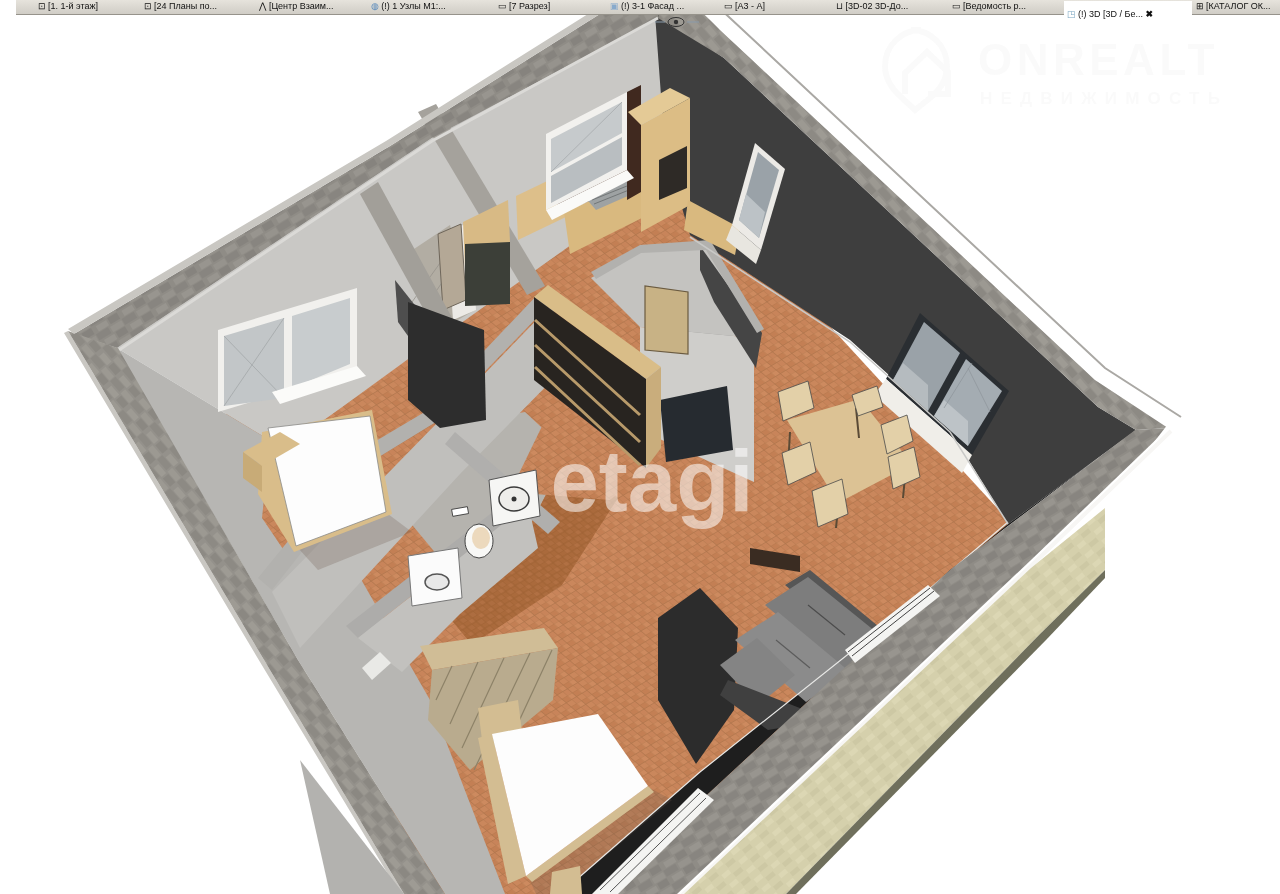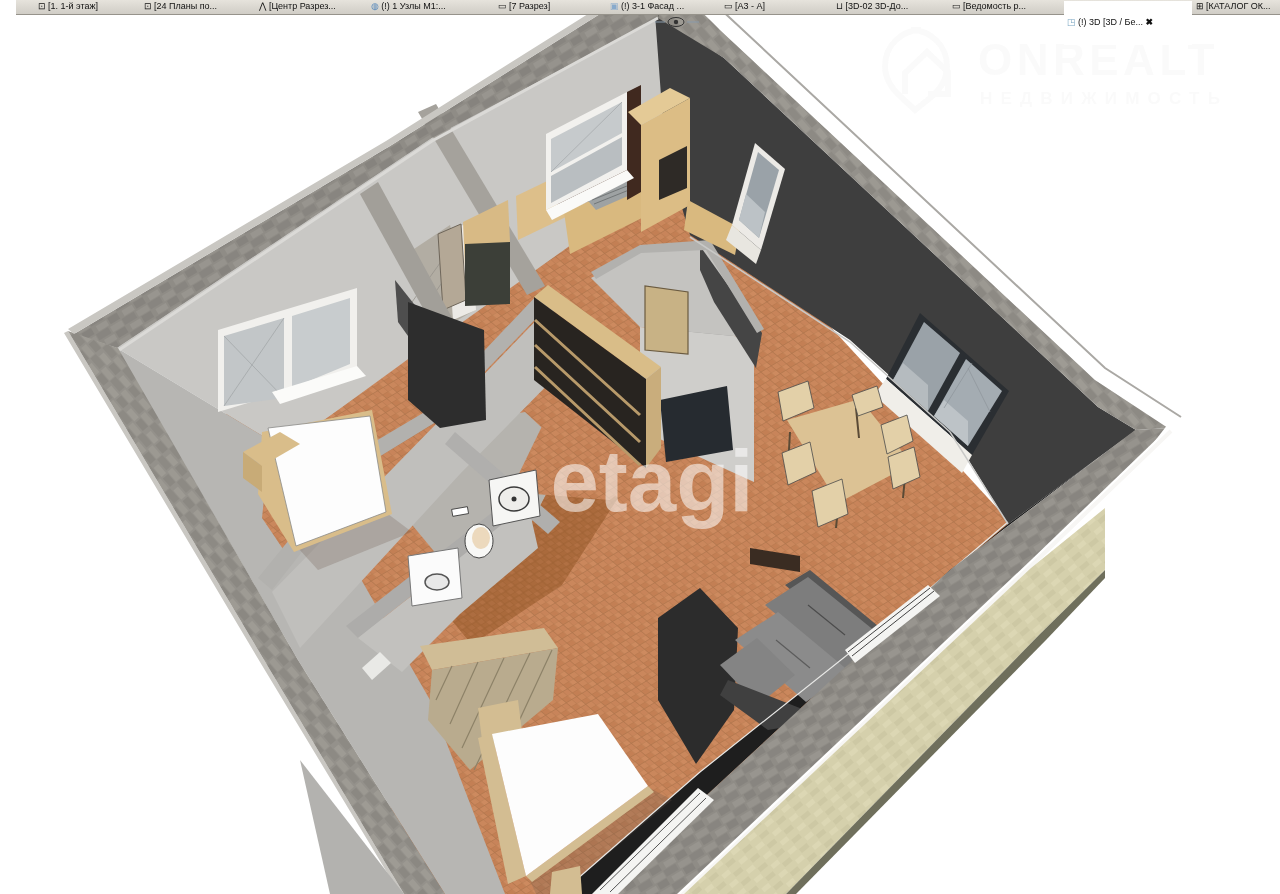--- a/index.html
+++ b/index.html
@@ -298,22 +298,22 @@
 <g>
 <ellipse cx="676" cy="22" rx="8" ry="4.5" fill="none" stroke="#333" stroke-width="1"></ellipse>
 <circle cx="676" cy="22" r="2.2" fill="#333"></circle>
 <path d="M655,22 665,22 M687,22 699,22" stroke="#8899aa" stroke-width="1.2"></path>
 </g>
 </svg>
 
 <div id="tabbar">
 <div class="tab" style="left:22px">⊡ [1. 1-й этаж]</div>
 <div class="tab" style="left:128px">⊡ [24 Планы по...</div>
-<div class="tab" style="left:243px">⋀ [Центр Разрез...</div>
+<div class="tab" style="left:243px">⋀ [Центр Взаим...</div>
 <div class="tab" style="left:355px"><span style="color:#5588bb">◍</span> (!) 1 Узлы М1:...</div>
 <div class="tab" style="left:482px">▭ [7 Разрез]</div>
 <div class="tab" style="left:594px"><span style="color:#88aacc">▣</span> (!) 3-1 Фасад ...</div>
 <div class="tab" style="left:708px">▭ [А3 - А]</div>
 <div class="tab" style="left:820px">⊔ [3D-02 3D-До...</div>
 <div class="tab" style="left:936px">▭ [Ведомость р...</div>
-<div class="tab" style="left:1048px;width:122px;background:#fff;padding:16px 3px"><span style="color:#7aa6c2">◳</span> (!) 3D [3D / Бе... <b>✖</b></div>
+<div class="tab" style="left:1048px;width:122px;background:#fff;padding:8px 3px"><span style="color:#7aa6c2">◳</span> (!) 3D [3D / Бе... <b>✖</b></div>
 <div class="tab" style="left:1180px">⊞ [КАТАЛОГ ОК...</div>
 </div>
 
 </body></html>

